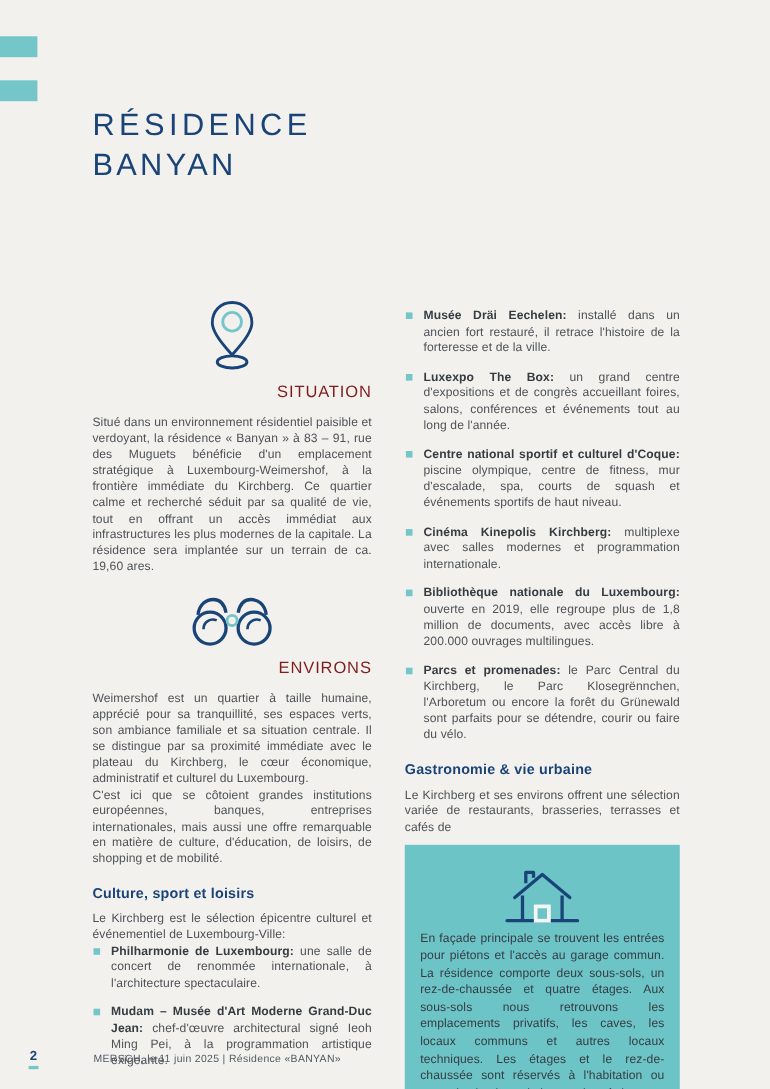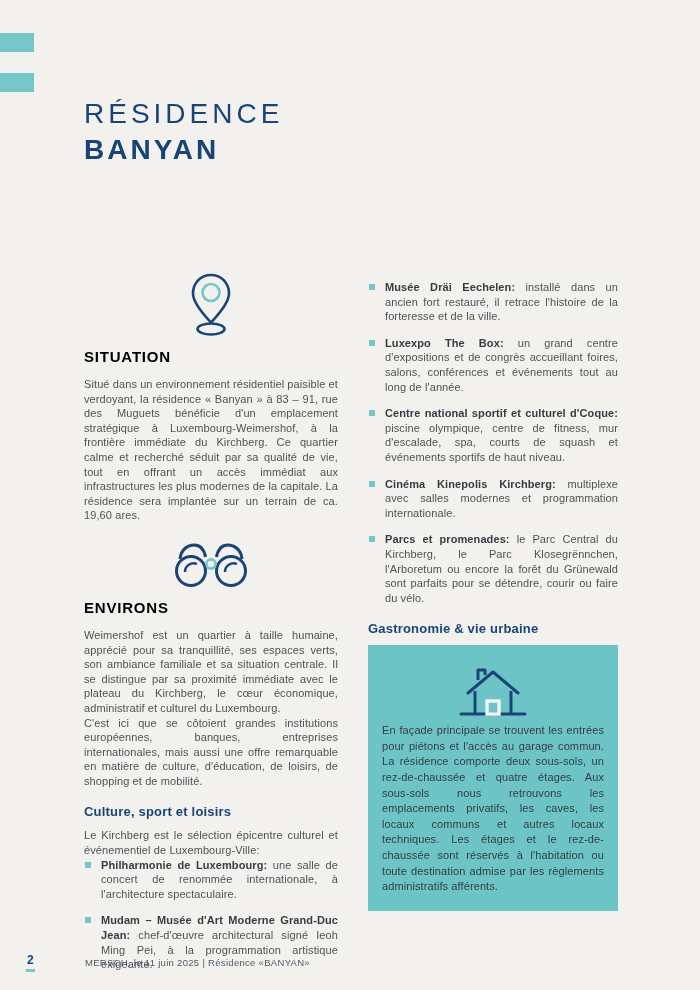--- a/index.html
+++ b/index.html
@@ -17,33 +17,33 @@
   }
 
   
   .deco-bar { position: absolute; left: 0; width: 34px; height: 19px; background: #74c6c9; }
   .deco-bar.b1 { top: 33px; }
   .deco-bar.b2 { top: 73px; }
 
   
   .title-block { position: absolute; left: 84px; top: 96px; color: #1a4478; }
   .title-line1 { font-size: 28px; font-weight: 400; letter-spacing: 4px; line-height: 36px; }
-  .title-line2 { font-size: 28px; font-weight: 700; letter-spacing: 3px; line-height: 36px; }
+  .title-line2 { font-size: 28px; font-weight: 400; letter-spacing: 3px; line-height: 36px; }
 
   
   .columns { position: absolute; left: 84px; top: 272px; width: 534px; display: flex; gap: 30px; }
   .col-left  { width: 254px; }
   .col-right { width: 250px; }
 
   .icon-wrap { text-align: center; }
   .section-heading {
-    text-align: left;
-    color: #000000;
+    text-align: right;
+    color: #7f1d1d;
     font-size: 15px;
-    font-weight: 700;
+    font-weight: 400;
     letter-spacing: 0.8px;
     margin: 10px 0 12px 0;
   }
   .body-text {
     font-size: 11px;
     line-height: 14.6px;
     text-align: justify;
     color: #4e5257;
     letter-spacing: 0.1px;
   }
@@ -178,25 +178,30 @@
         <div class="bullet">
           <span class="bullet-marker"></span>
           <p class="body-text"><strong>Centre national sportif et culturel d'Coque:</strong> <span>piscine olympique, centre de fitness, mur d'escalade, spa, courts de squash et événements sportifs de haut niveau.</span></p>
         </div>
         <div class="bullet">
           <span class="bullet-marker"></span>
           <p class="body-text"><strong>Cinéma Kinepolis Kirchberg:</strong> <span>multiplexe avec salles modernes et programmation internationale.</span></p>
         </div>
         <div class="bullet">
           <span class="bullet-marker"></span>
+          <p class="body-text"><strong>Bibliothèque nationale du Luxembourg:</strong> <span>ouverte en 2019, elle regroupe plus de 1,8 million de documents, avec accès libre à 200.000 ouvrages multilingues.</span></p>
+        </div>
+        <div class="bullet">
+          <span class="bullet-marker"></span>
           <p class="body-text"><strong>Parcs et promenades:</strong> <span>le Parc Central du Kirchberg, le Parc Klosegrënnchen, l'Arboretum ou encore la forêt du Grünewald sont parfaits pour se détendre, courir ou faire du vélo.</span></p>
         </div>
       </div>
 
       <h3 class="sub-heading">Gastronomie &amp; vie urbaine</h3>
+      <p class="body-text">Le Kirchberg et ses environs offrent une sélection variée de restaurants, brasseries, terrasses et cafés de</p>
 
       <div class="construction-box">
         <div class="icon-wrap">
           <svg width="84" height="64" viewBox="0 0 84 64" fill="none">
             <path d="M24 32 V55 M60 32 V55" stroke="#1a4478" stroke-width="3"></path>
             <path d="M17 34 L42 13 L67 34" stroke="#1a4478" stroke-width="3" stroke-linecap="round" stroke-linejoin="round"></path>
             <path d="M27 21 V11 H34 V16" stroke="#1a4478" stroke-width="3" stroke-linejoin="round"></path>
             <path d="M10 55 H74" stroke="#1a4478" stroke-width="3" stroke-linecap="round"></path>
             <rect x="36" y="42" width="12" height="13" stroke="#f4f6f6" stroke-width="3.4"></rect>
           </svg>

